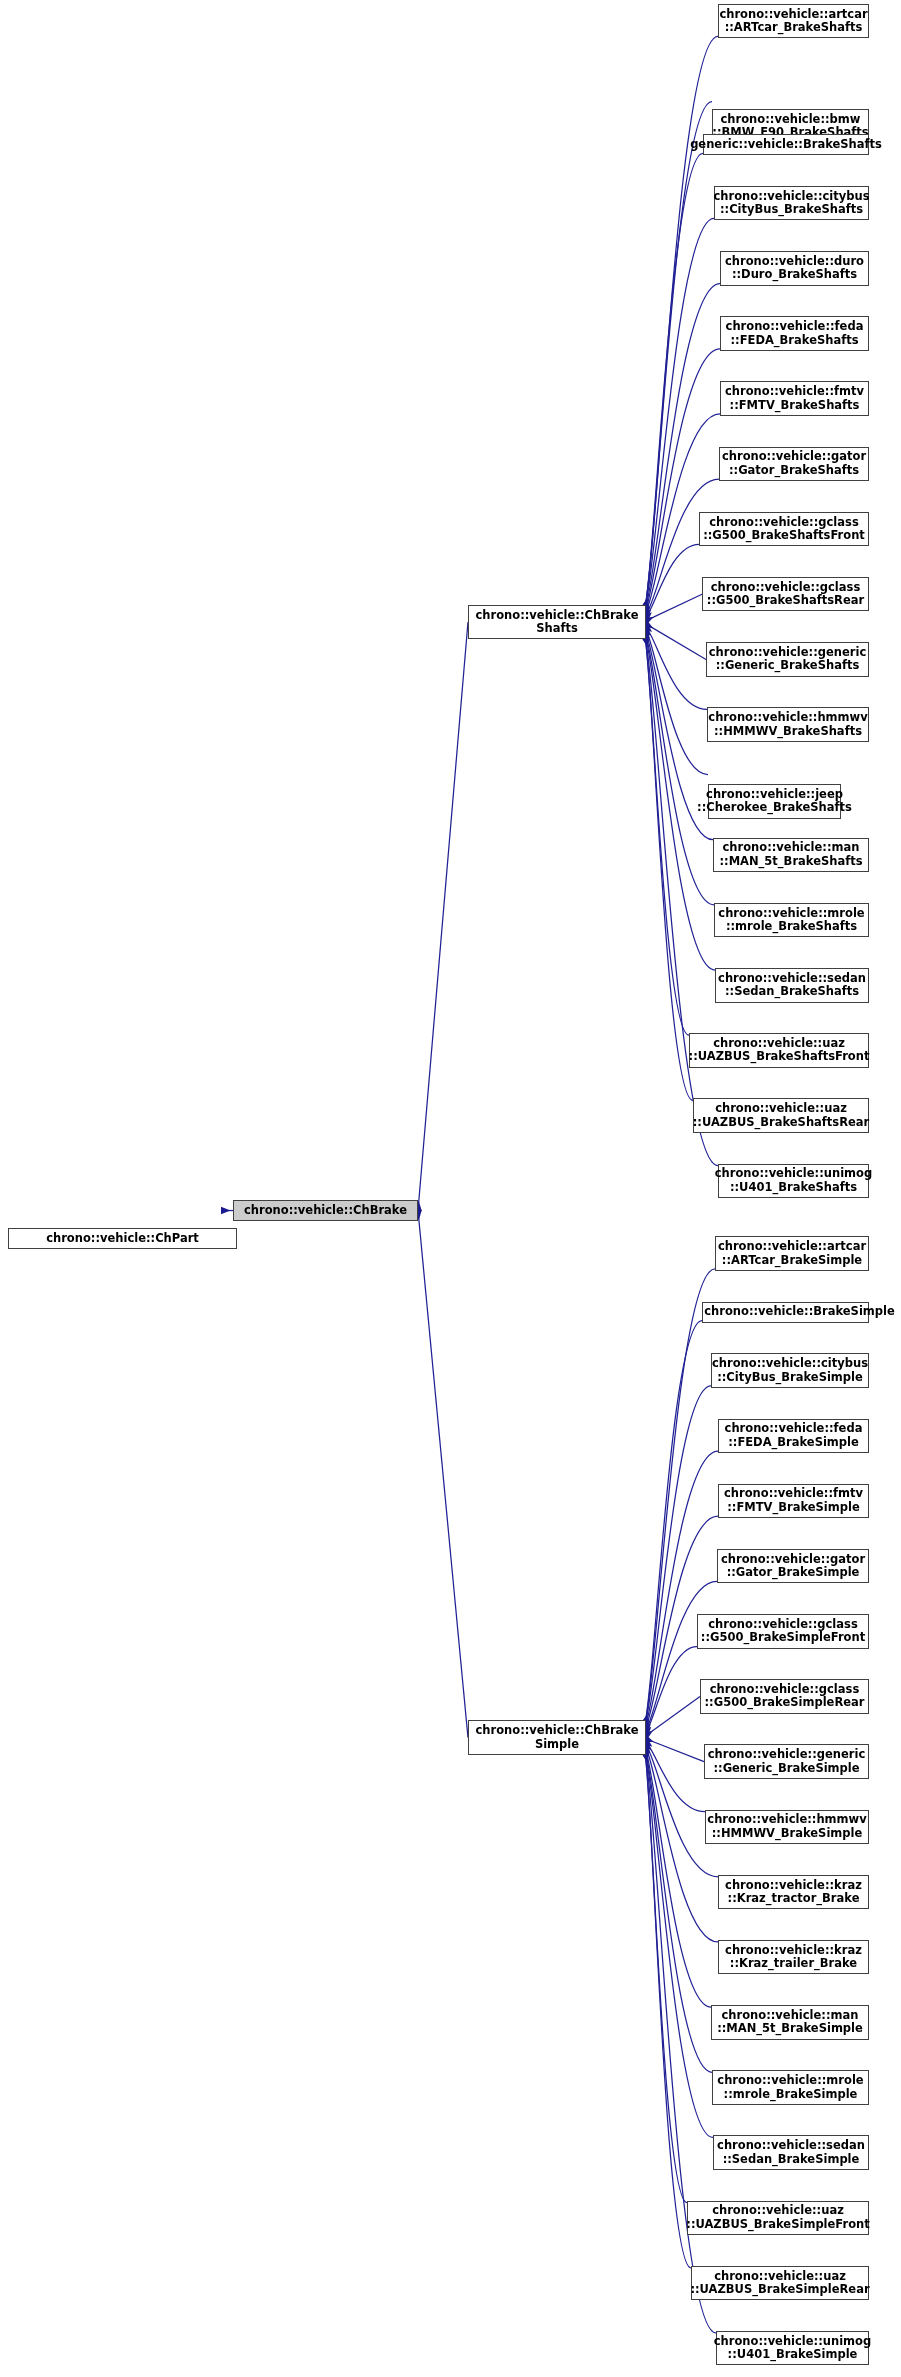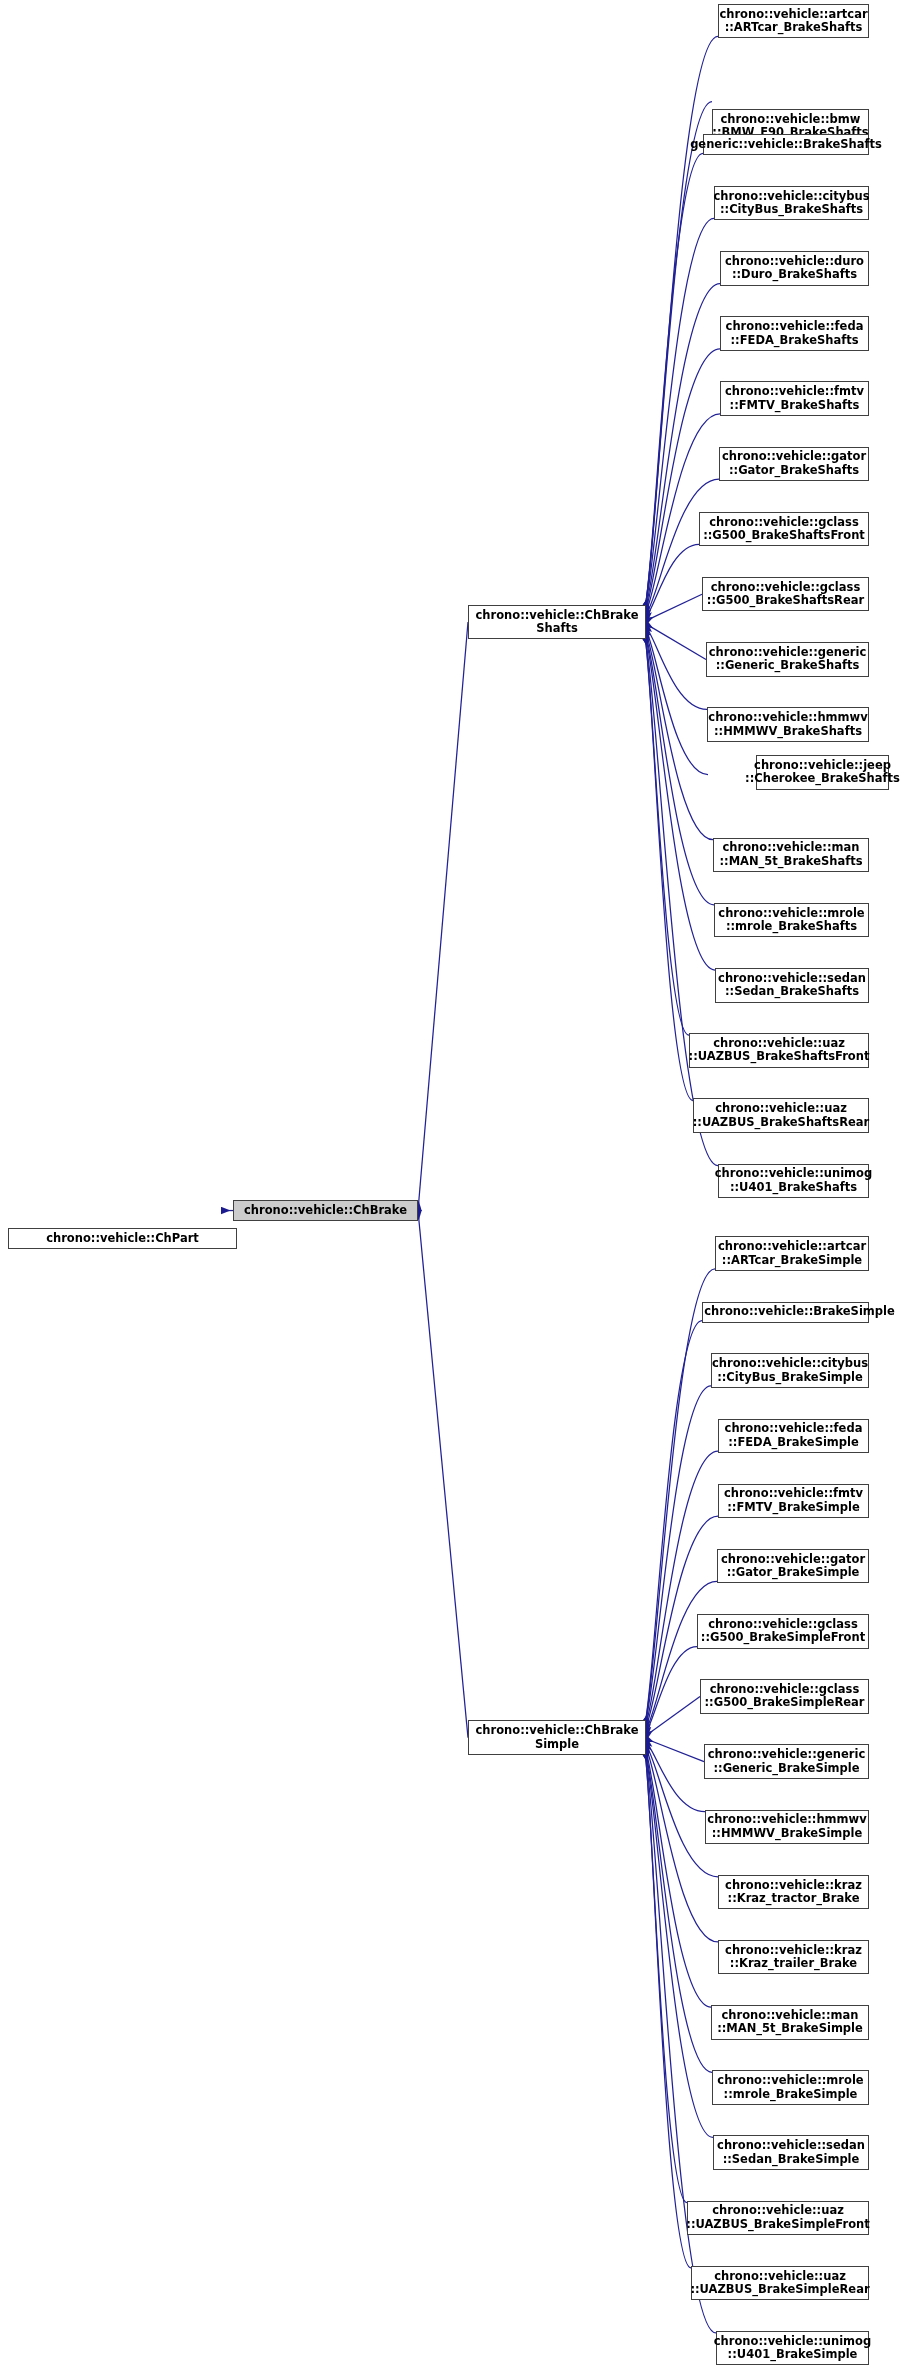--- a/index.html
+++ b/index.html
@@ -120,21 +120,21 @@
 ::G500_BrakeShaftsRear</span>
       </div>
       <div class="node" style="left: 706px; top: 642.173px; width: 163px; height: 34.5048px;">
         <span class="lbl">chrono::vehicle::generic
 ::Generic_BrakeShafts</span>
       </div>
       <div class="node" style="left: 707px; top: 707.349px; width: 162px; height: 34.5048px;">
         <span class="lbl">chrono::vehicle::hmmwv
 ::HMMWV_BrakeShafts</span>
       </div>
-      <div class="node" style="left: 708px; top: 755px; width: 133px; height: 34.5048px; margin-left: 48px;">
+      <div class="node" style="left: 708px; top: 784px; width: 133px; height: 34.5048px;">
         <span class="lbl">chrono::vehicle::jeep
 ::Cherokee_BrakeShafts</span>
       </div>
       <div class="node" style="left: 713px; top: 837.701px; width: 156px; height: 34.5048px;">
         <span class="lbl">chrono::vehicle::man
 ::MAN_5t_BrakeShafts</span>
       </div>
       <div class="node" style="left: 714px; top: 902.877px; width: 155px; height: 34.5048px;">
         <span class="lbl">chrono::vehicle::mrole
 ::mrole_BrakeShafts</span>

